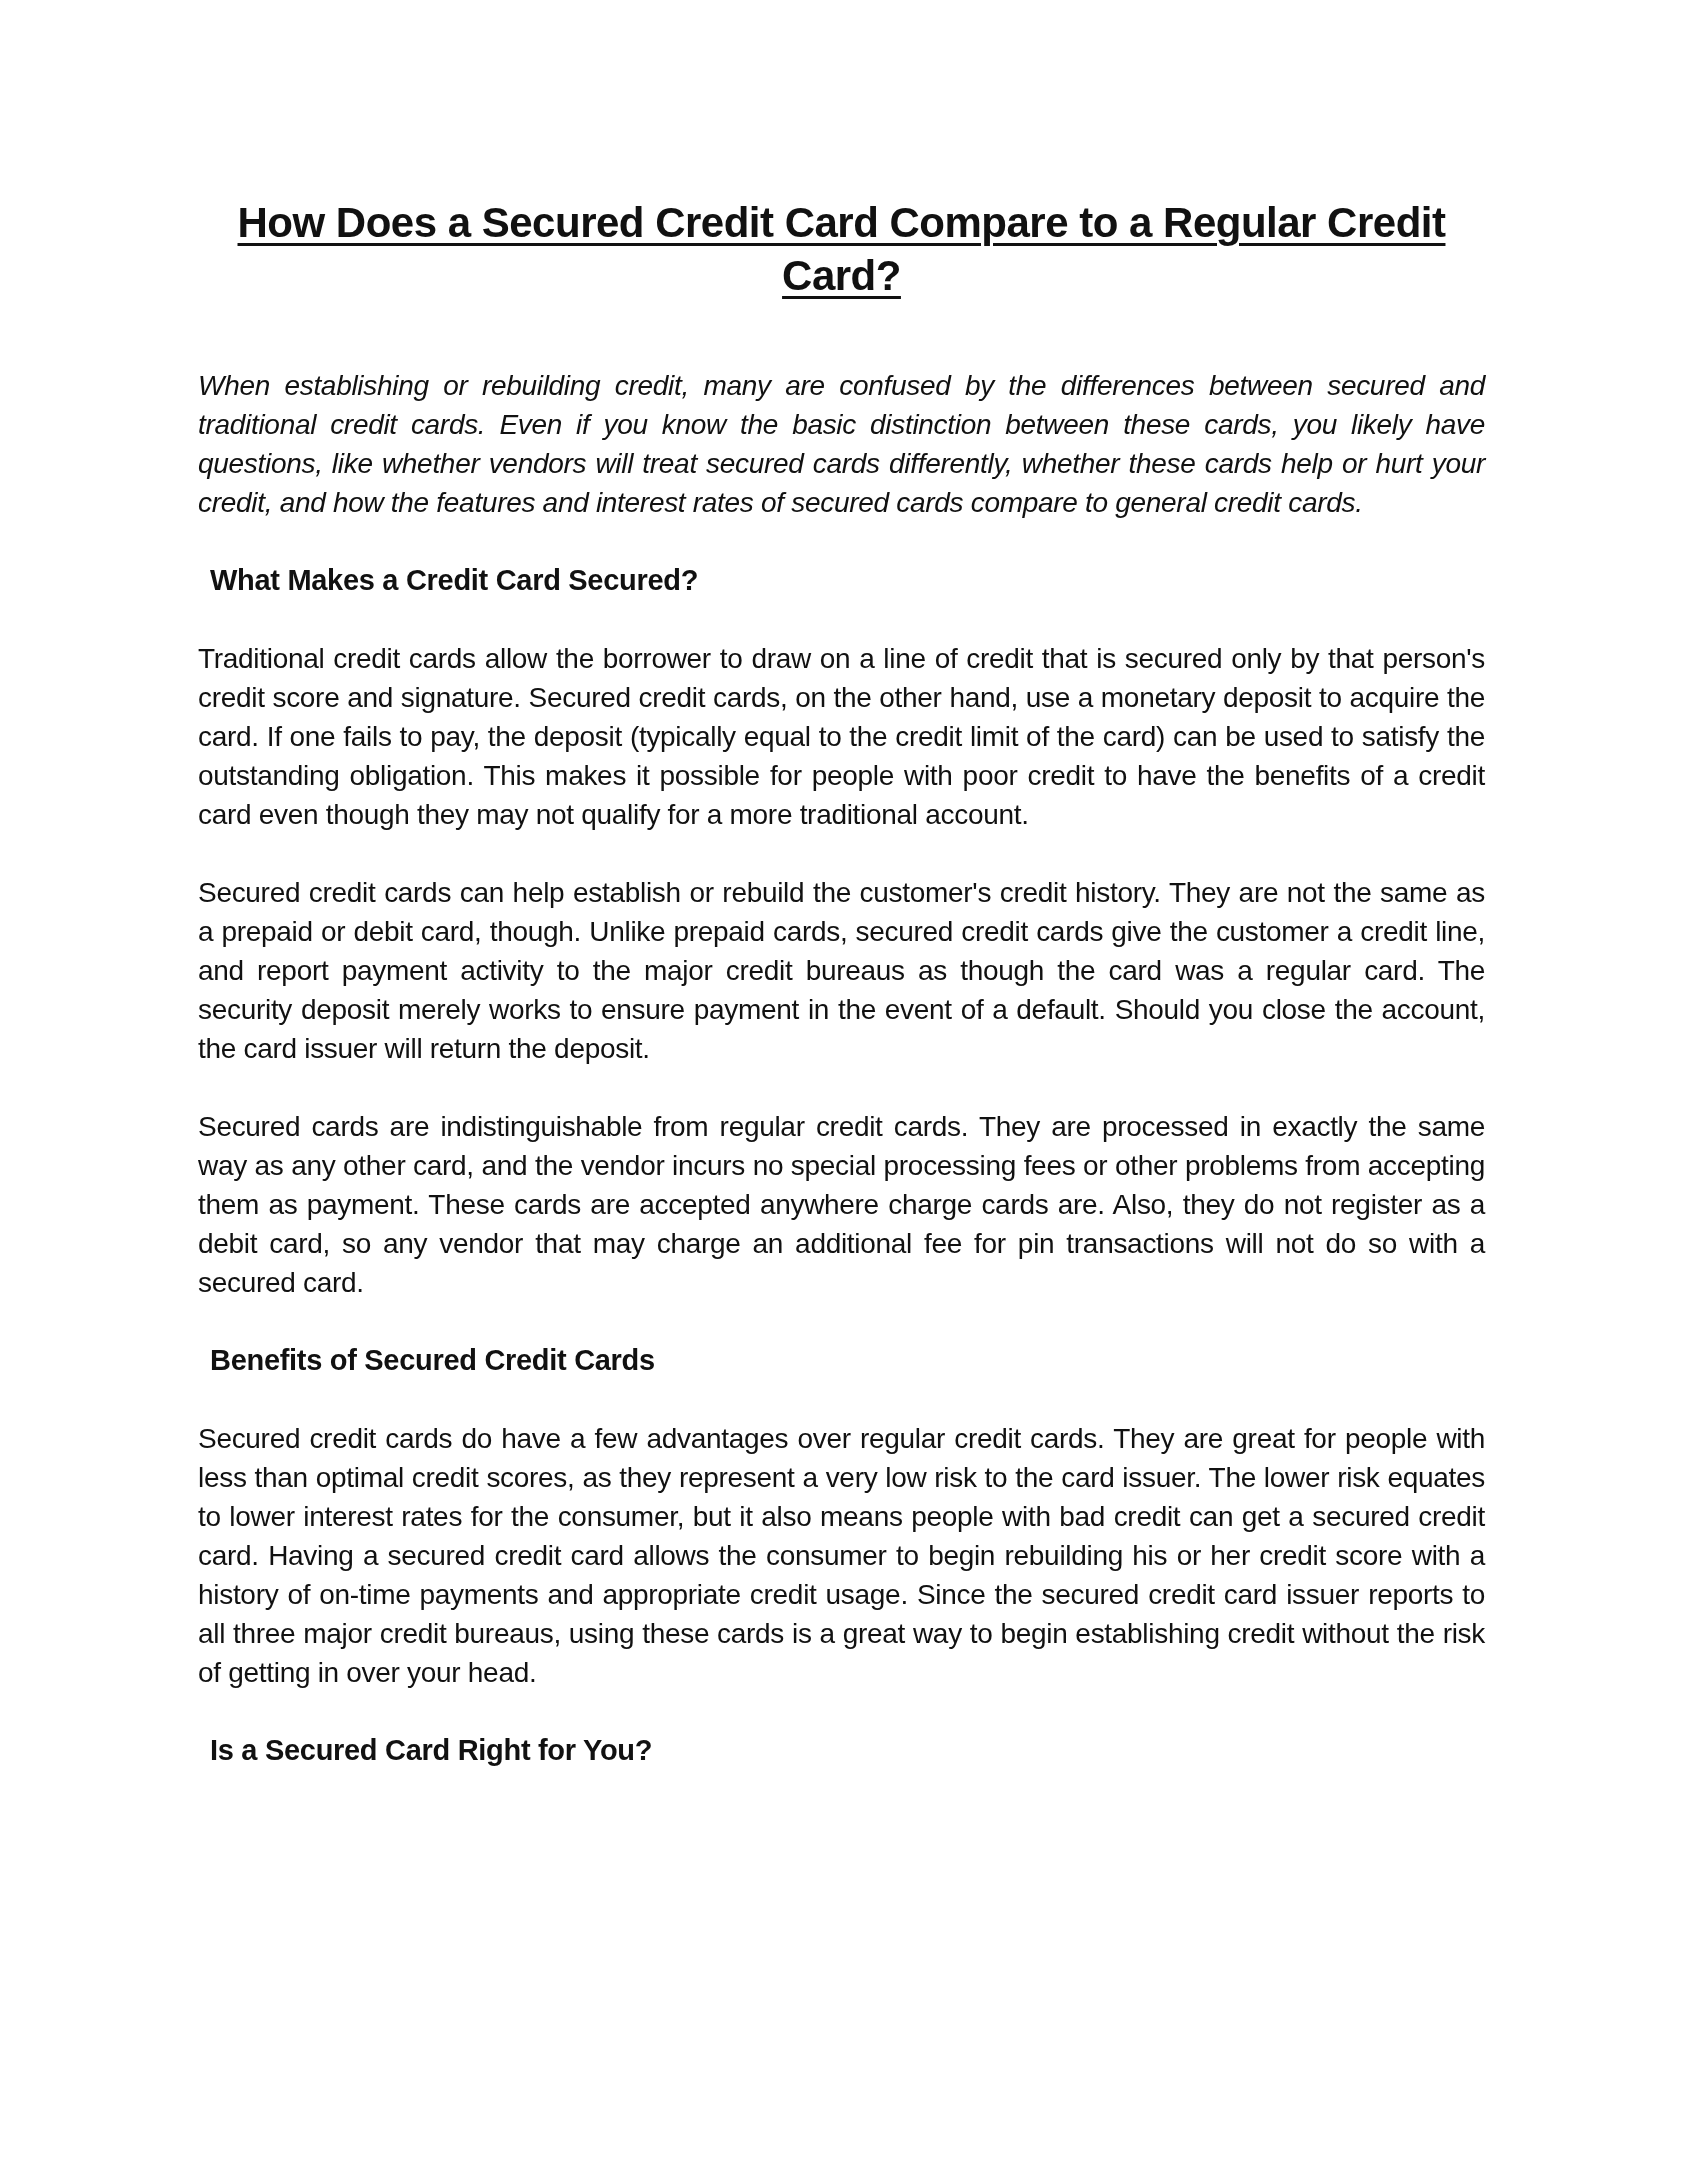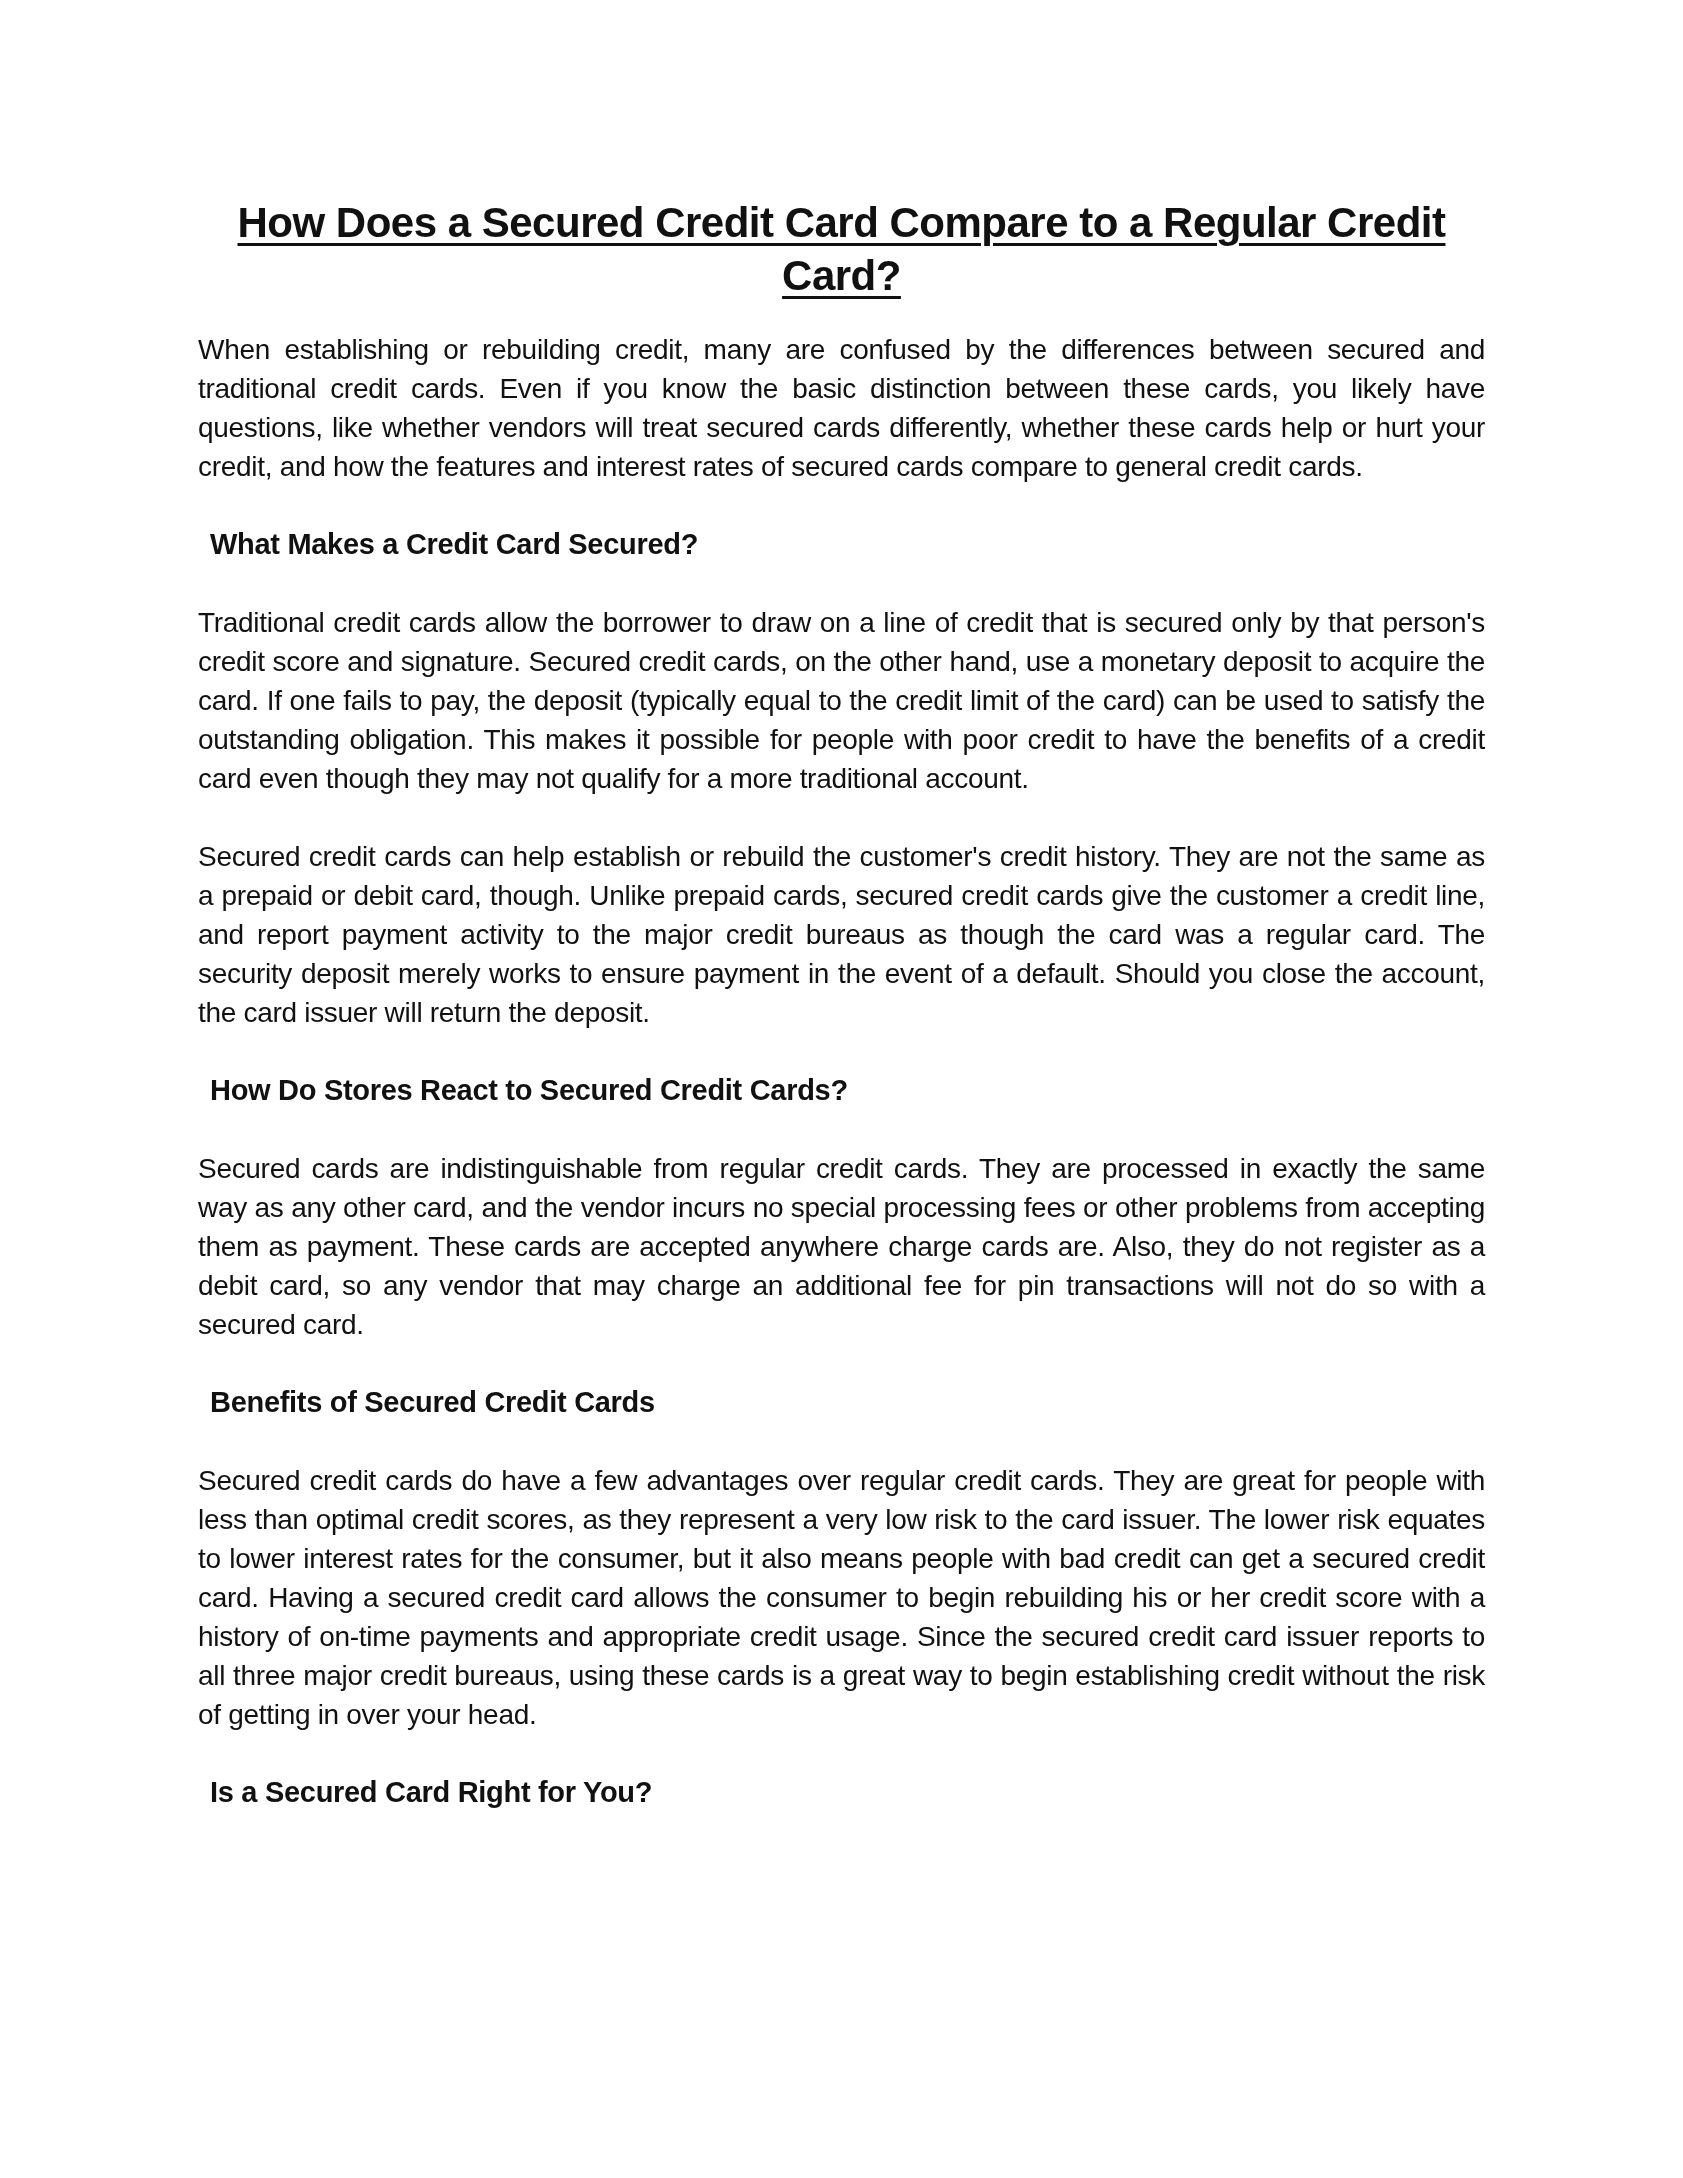--- a/index.html
+++ b/index.html
@@ -39,21 +39,22 @@
   .para {
     margin: 0 0 39px 0;
     padding: 0;
     font-size: 28px;
     line-height: 39px;
     letter-spacing: -0.3px;
     text-align: justify;
     text-justify: inter-word;
   }
   .para.intro-gap {
-    margin-top: 28px;
+    margin-top: 64px;
+    font-style: italic;
   }
   .section-heading {
     margin: 0 0 39px 12px;
     padding: 0;
     font-size: 29px;
     font-weight: bold;
     line-height: 39px;
     letter-spacing: -0.3px;
     text-align: left;
   }
@@ -65,21 +66,20 @@
   <div class="content">
 
     <h1 class="doc-title"><span>How Does a Secured Credit Card Compare to a Regular Credit Card?</span></h1>
 
     <p class="para intro-gap">When establishing or rebuilding credit, many are confused by the differences between secured and traditional credit cards. Even if you know the basic distinction between these cards, you likely have questions, like whether vendors will treat secured cards differently, whether these cards help or hurt your credit, and how the features and interest rates of secured cards compare to general credit cards.</p>
 
     <h2 class="section-heading">What Makes a Credit Card Secured?</h2>
     <p class="para">Traditional credit cards allow the borrower to draw on a line of credit that is secured only by that person's credit score and signature. Secured credit cards, on the other hand, use a monetary deposit to acquire the card. If one fails to pay, the deposit (typically equal to the credit limit of the card) can be used to satisfy the outstanding obligation. This makes it possible for people with poor credit to have the benefits of a credit card even though they may not qualify for a more traditional account.</p>
     <p class="para">Secured credit cards can help establish or rebuild the customer's credit history. They are not the same as a prepaid or debit card, though. Unlike prepaid cards, secured credit cards give the customer a credit line, and report payment activity to the major credit bureaus as though the card was a regular card. The security deposit merely works to ensure payment in the event of a default. Should you close the account, the card issuer will return the deposit.</p>
 
-    <h2 class="section-heading">How Do Stores React to Secured Credit Cards?</h2>
     <p class="para">Secured cards are indistinguishable from regular credit cards. They are processed in exactly the same way as any other card, and the vendor incurs no special processing fees or other problems from accepting them as payment. These cards are accepted anywhere charge cards are. Also, they do not register as a debit card, so any vendor that may charge an additional fee for pin transactions will not do so with a secured card.</p>
 
     <h2 class="section-heading">Benefits of Secured Credit Cards</h2>
     <p class="para">Secured credit cards do have a few advantages over regular credit cards. They are great for people with less than optimal credit scores, as they represent a very low risk to the card issuer. The lower risk equates to lower interest rates for the consumer, but it also means people with bad credit can get a secured credit card. Having a secured credit card allows the consumer to begin rebuilding his or her credit score with a history of on-time payments and appropriate credit usage. Since the secured credit card issuer reports to all three major credit bureaus, using these cards is a great way to begin establishing credit without the risk of getting in over your head.</p>
 
     <h2 class="section-heading">Is a Secured Card Right for You?</h2>
 
   </div>
 </div>
 

